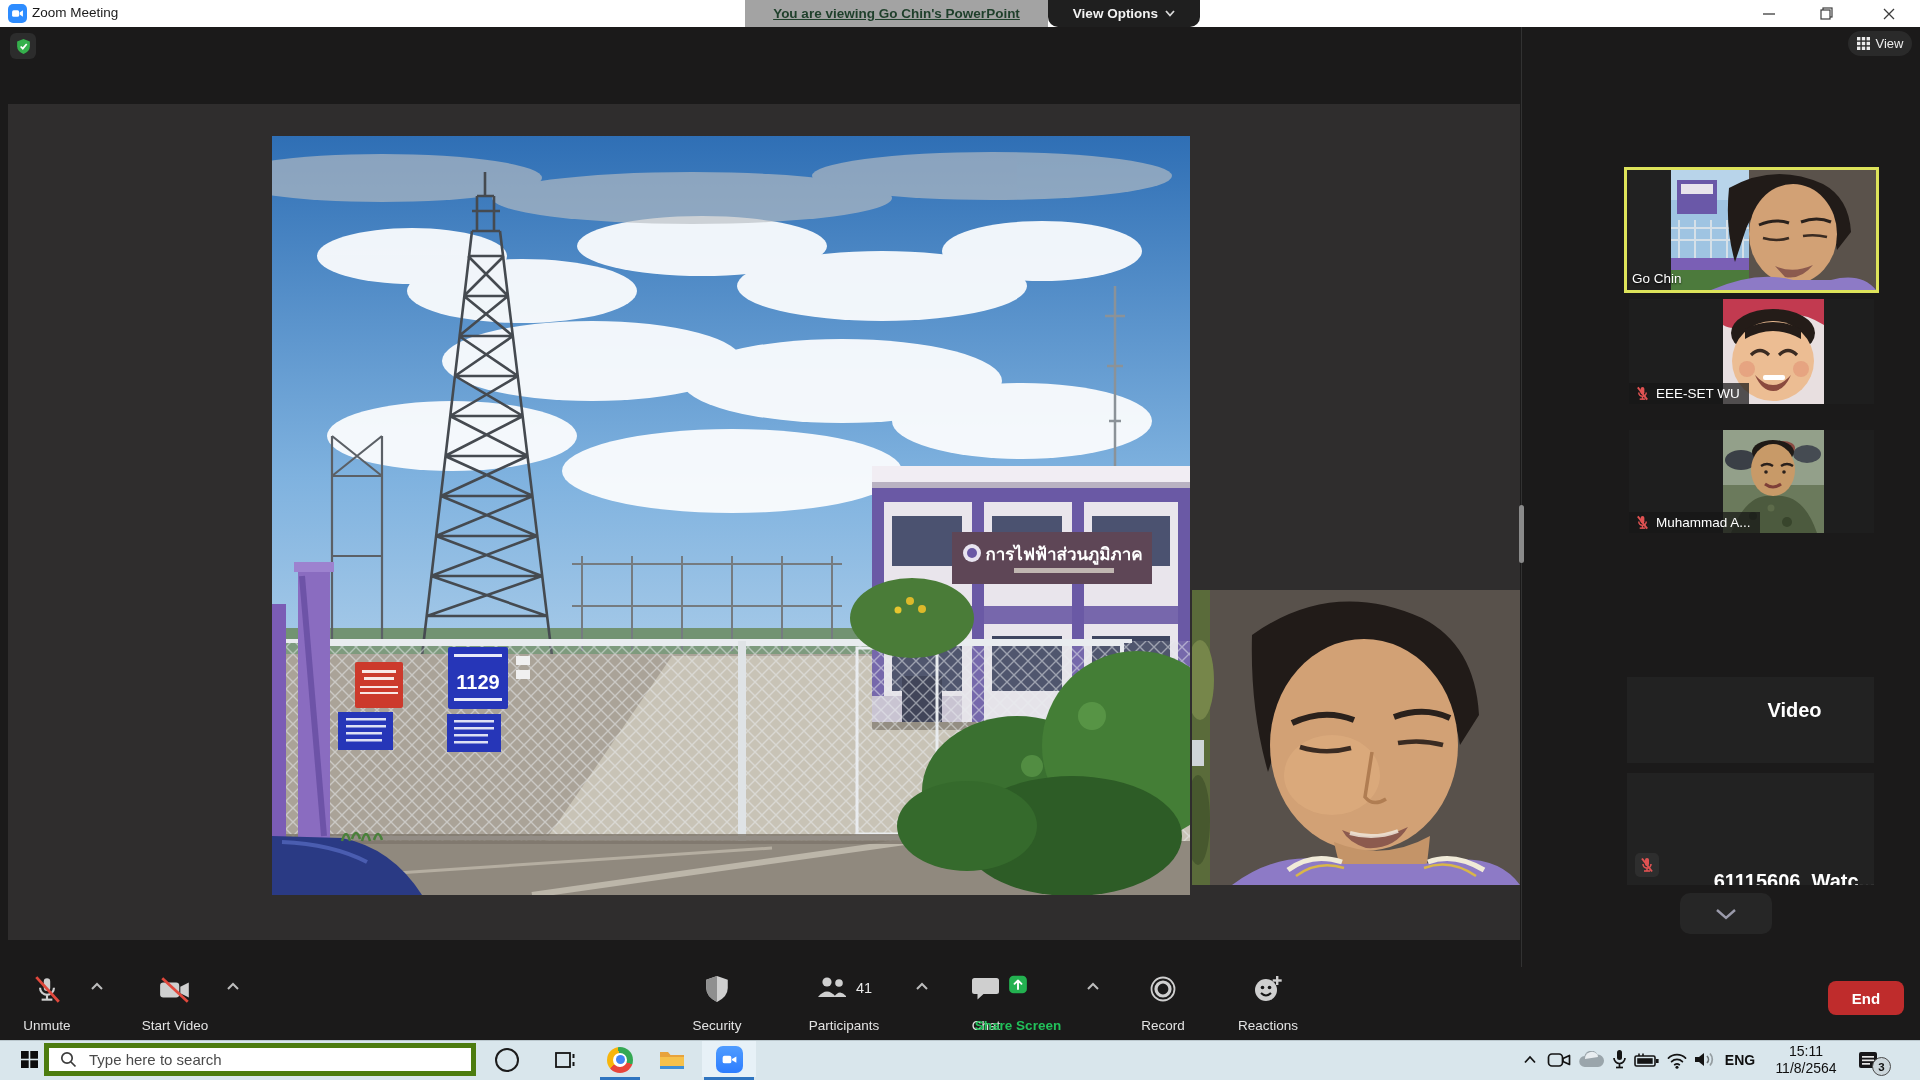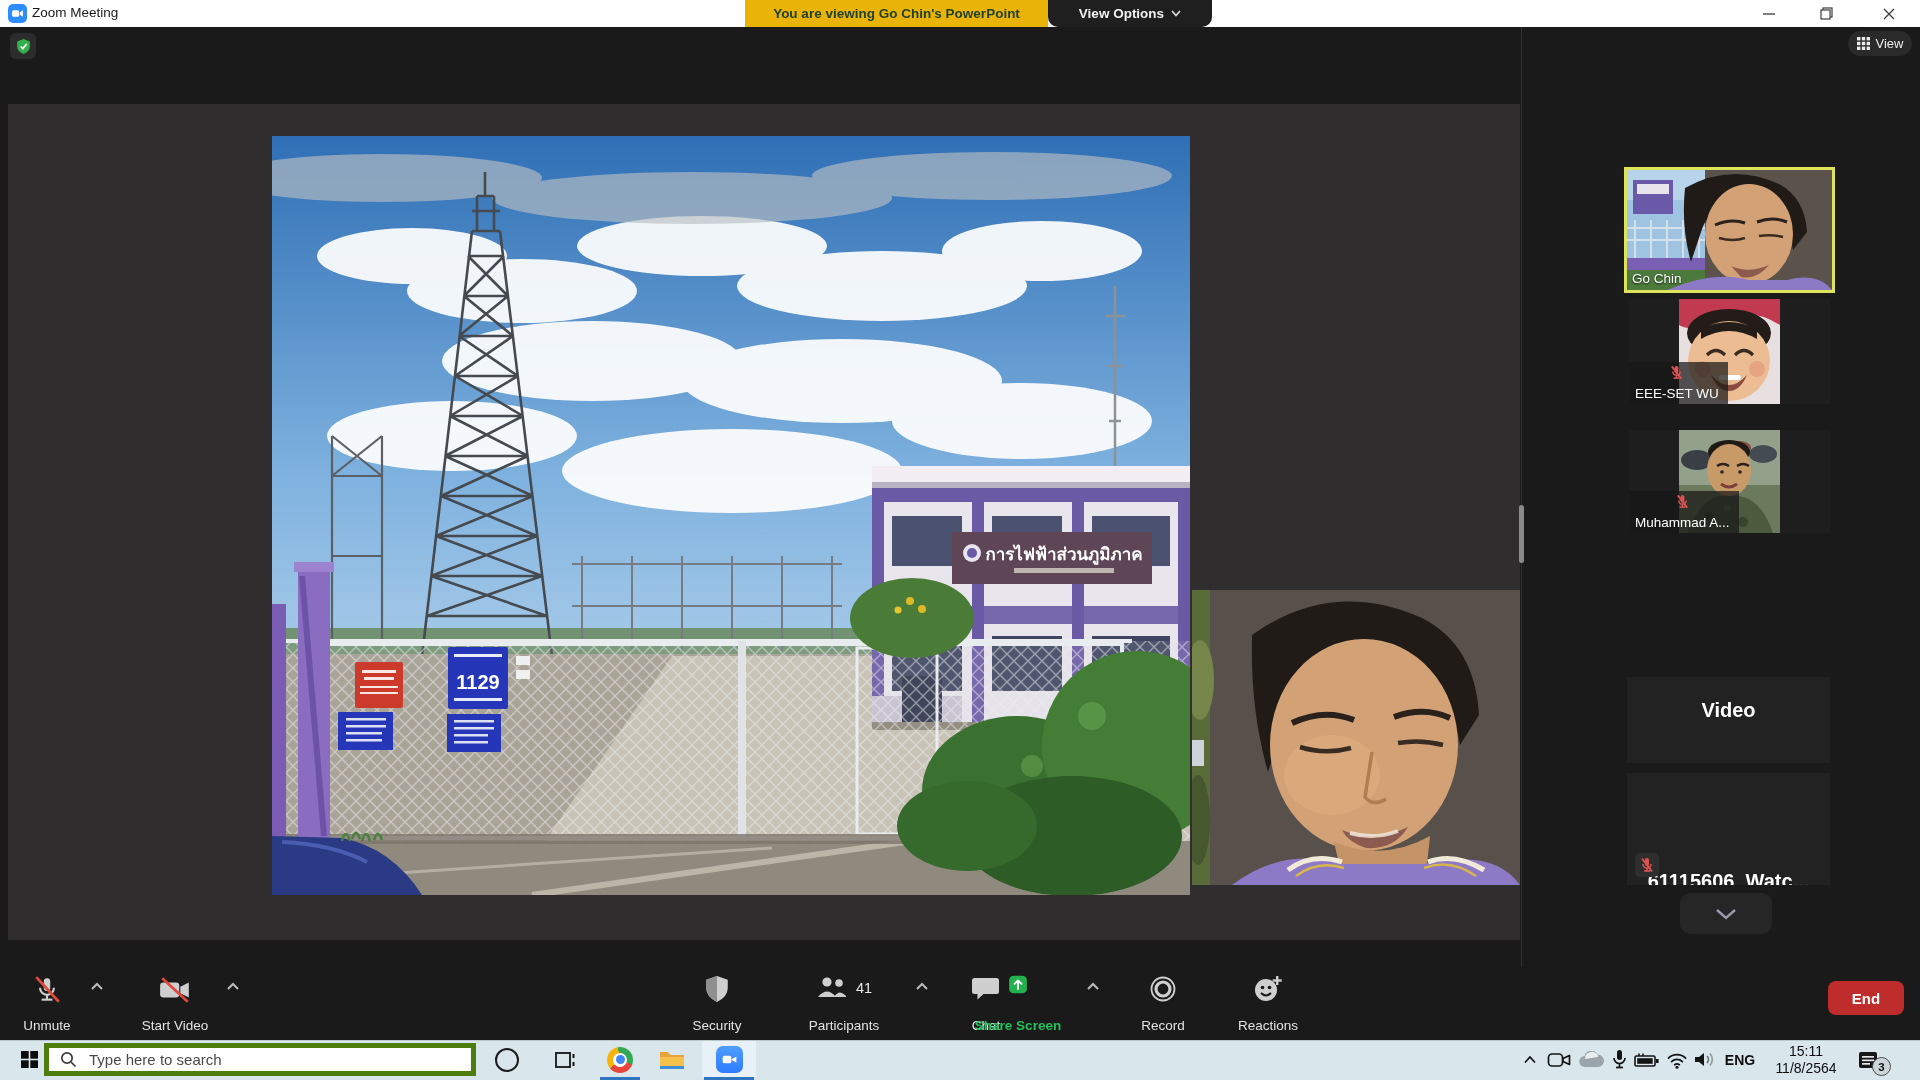--- a/index.html
+++ b/index.html
@@ -1,37 +1,37 @@
 <!DOCTYPE html>
 <html><head>
 <meta charset="utf-8">
 <style>
   html,body{margin:0;padding:0;background:#000;}
   .screen{position:relative;width:1920px;height:1080px;overflow:hidden;background:#1b1a1a;font-family:"Liberation Sans",sans-serif;-webkit-font-smoothing:antialiased;}
   
   .titlebar{position:absolute;left:0;top:0;width:1920px;height:27px;background:#ffffff;}
   .apptitle{position:absolute;left:32px;top:5px;font-size:13.5px;color:#1a1a1a;}
   .zoomappicon{position:absolute;left:8px;top:4px;width:19px;height:19px;border-radius:5px;background:#2d8cff;display:flex;align-items:center;justify-content:center;}
-  .banner{position:absolute;left:745px;top:0;width:303px;height:27px;background:#eab308;display:flex;align-items:center;justify-content:center;font-size:13.5px;font-weight:bold;color:#1e3f2a;}
-  .viewopts{position:absolute;left:1048px;top:0;width:164px;height:27px;background:#1f1f1f;border-radius:0 0 10px 10px;display:flex;align-items:center;justify-content:center;gap:7px;color:#f2f2f2;font-size:13.5px;font-weight:bold;cursor:pointer;}
+  .banner{position:absolute;left:745px;top:0;width:303px;height:27px;background:#a3a3a3;display:flex;align-items:center;justify-content:center;font-size:13.5px;font-weight:bold;color:#1e3f2a;text-decoration:underline;}
+  .viewopts{position:absolute;left:1048px;top:0;width:152px;height:27px;background:#1f1f1f;border-radius:0 0 10px 10px;display:flex;align-items:center;justify-content:center;gap:7px;color:#f2f2f2;font-size:13.5px;font-weight:bold;cursor:pointer;}
   .winbtn{position:absolute;top:0;height:27px;width:50px;display:flex;align-items:center;justify-content:center;}
   
   .secbadge{position:absolute;left:10px;top:33px;width:26px;height:26px;background:#2c2c2c;border-radius:6px;display:flex;align-items:center;justify-content:center;}
   .viewbtn{position:absolute;left:1848px;top:31px;width:64px;height:25px;background:#2a2a2a;border-radius:13px;display:flex;align-items:center;justify-content:center;gap:6px;color:#ececec;font-size:13px;}
   
   .mainpanel{position:absolute;left:8px;top:104px;width:1512px;height:836px;background:#2f2d2d;}
   .slide{position:absolute;left:272px;top:136px;width:918px;height:759px;}
   .presenter{position:absolute;left:1192px;top:590px;width:328px;height:295px;overflow:hidden;}
   .dividerline{position:absolute;left:1521px;top:27px;width:1px;height:940px;background:#323232;}
   .divhandle{position:absolute;left:1519px;top:505px;width:5px;height:58px;background:#8a8a8a;border-radius:3px;}
   
-  .tile{position:absolute;background:#212121;overflow:hidden;}
+  .tile{position:absolute;background:#212121;overflow:hidden;padding-left:44px;}
   .tilename-center{position:absolute;width:100%;text-align:center;color:#fff;font-weight:bold;font-size:20px;white-space:pre;}
   .vidlabel{position:absolute;left:5px;bottom:4px;color:#fff;font-size:13.5px;text-shadow:0 1px 2px rgba(0,0,0,.8);}
-  .labelbar{position:absolute;left:0;bottom:0;display:flex;align-items:center;gap:6px;background:rgba(22,22,22,.72);padding:3px 9px 3px 6px;color:#fff;font-size:13.5px;flex-direction:column;}
+  .labelbar{position:absolute;left:0;bottom:0;display:flex;align-items:center;gap:6px;background:rgba(22,22,22,.72);padding:3px 9px 3px 6px;color:#fff;font-size:13.5px;}
   .micbadge{position:absolute;left:8px;bottom:8px;width:24px;height:24px;background:#2e2e2e;border-radius:5px;display:flex;align-items:center;justify-content:center;}
   .scrolldown{position:absolute;left:1680px;top:893px;width:92px;height:41px;background:#262626;border-radius:10px;display:flex;align-items:center;justify-content:center;cursor:pointer;}
   
   .tbtn{position:absolute;top:973px;height:58px;display:flex;flex-direction:column;align-items:center;justify-content:space-between;padding:2px 0 4px;color:#e3e3e3;font-size:13.5px;cursor:pointer;}
   .tlabel{white-space:nowrap;}
   .caret{position:absolute;cursor:pointer;}
   .endbtn{position:absolute;left:1828px;top:981px;width:76px;height:34px;background:#bf2c2c;border-radius:8px;display:flex;align-items:center;justify-content:center;color:#fff;font-size:15px;font-weight:bold;cursor:pointer;}
   
   .taskbar{position:absolute;left:0;top:1040px;width:1920px;height:40px;background:#d9e6ec;border-top:1px solid #bac7cd;box-sizing:border-box;}
   .tkbtn{position:absolute;top:1041px;height:37px;display:flex;align-items:center;justify-content:center;cursor:pointer;}

